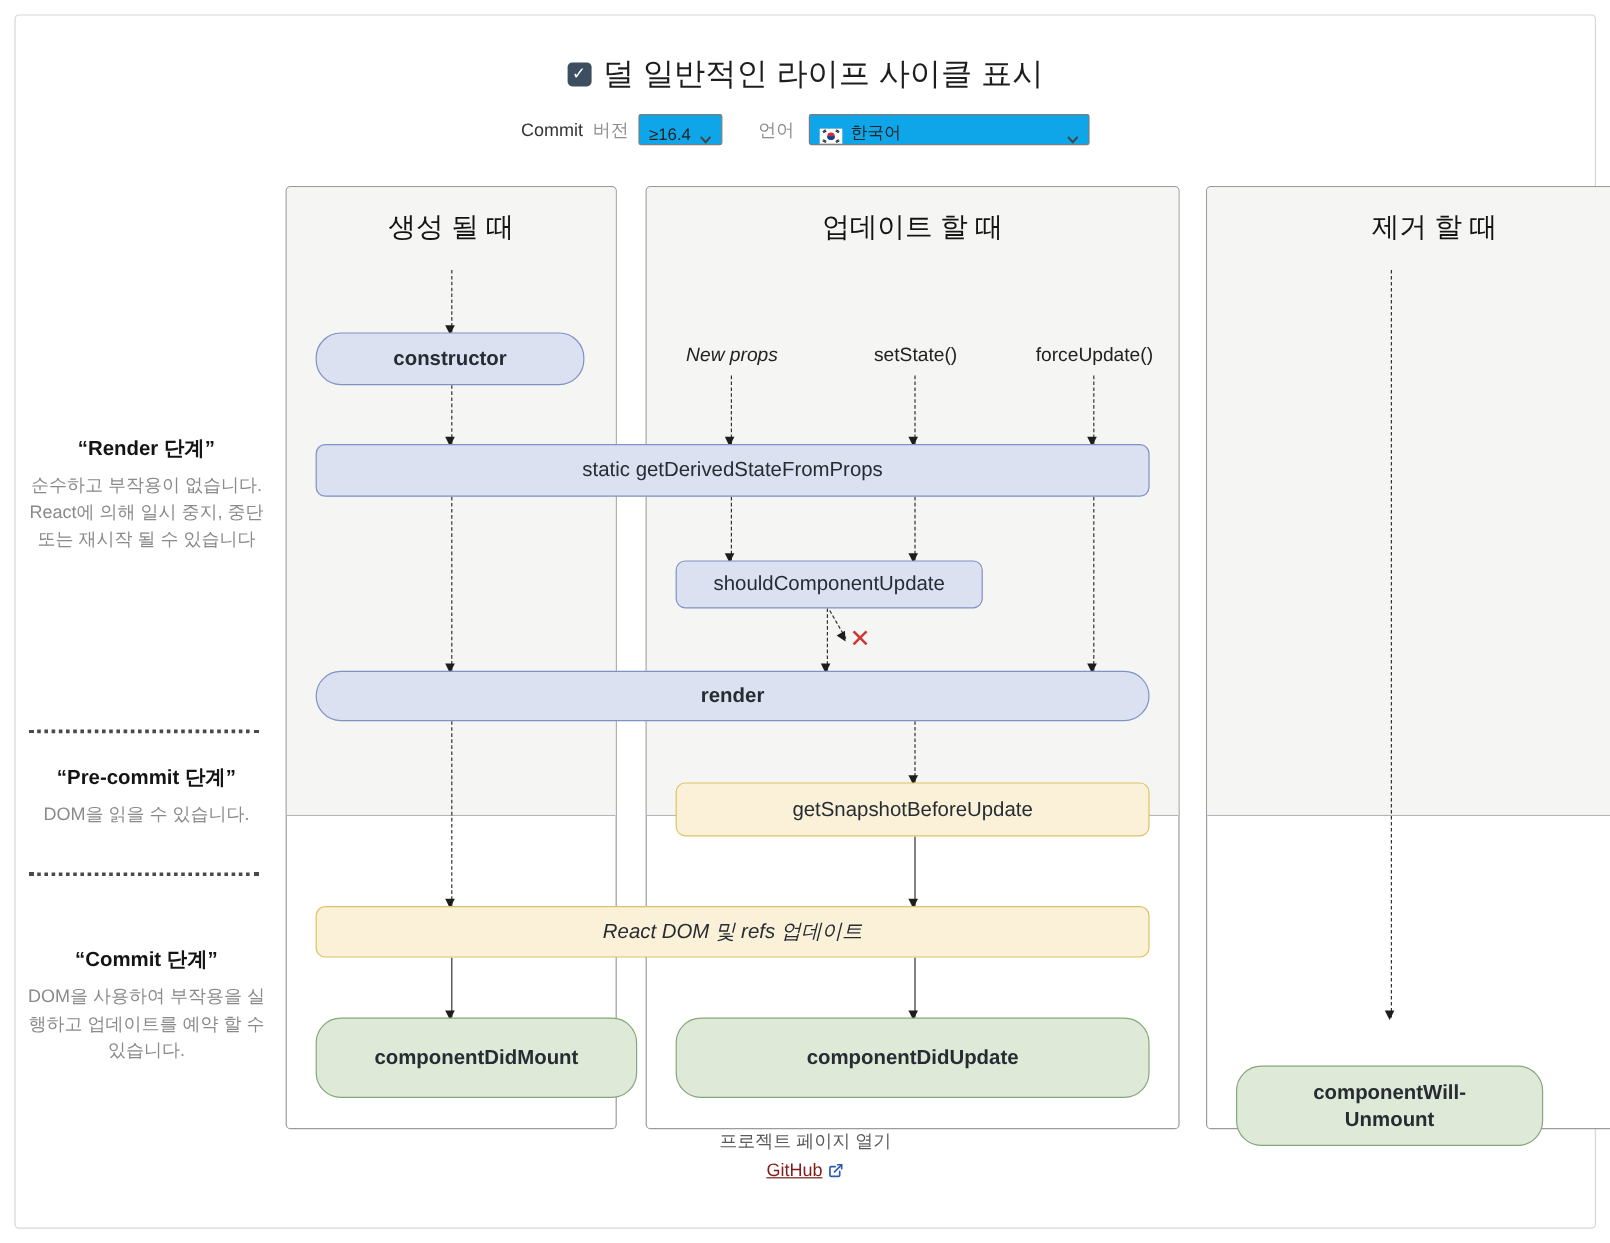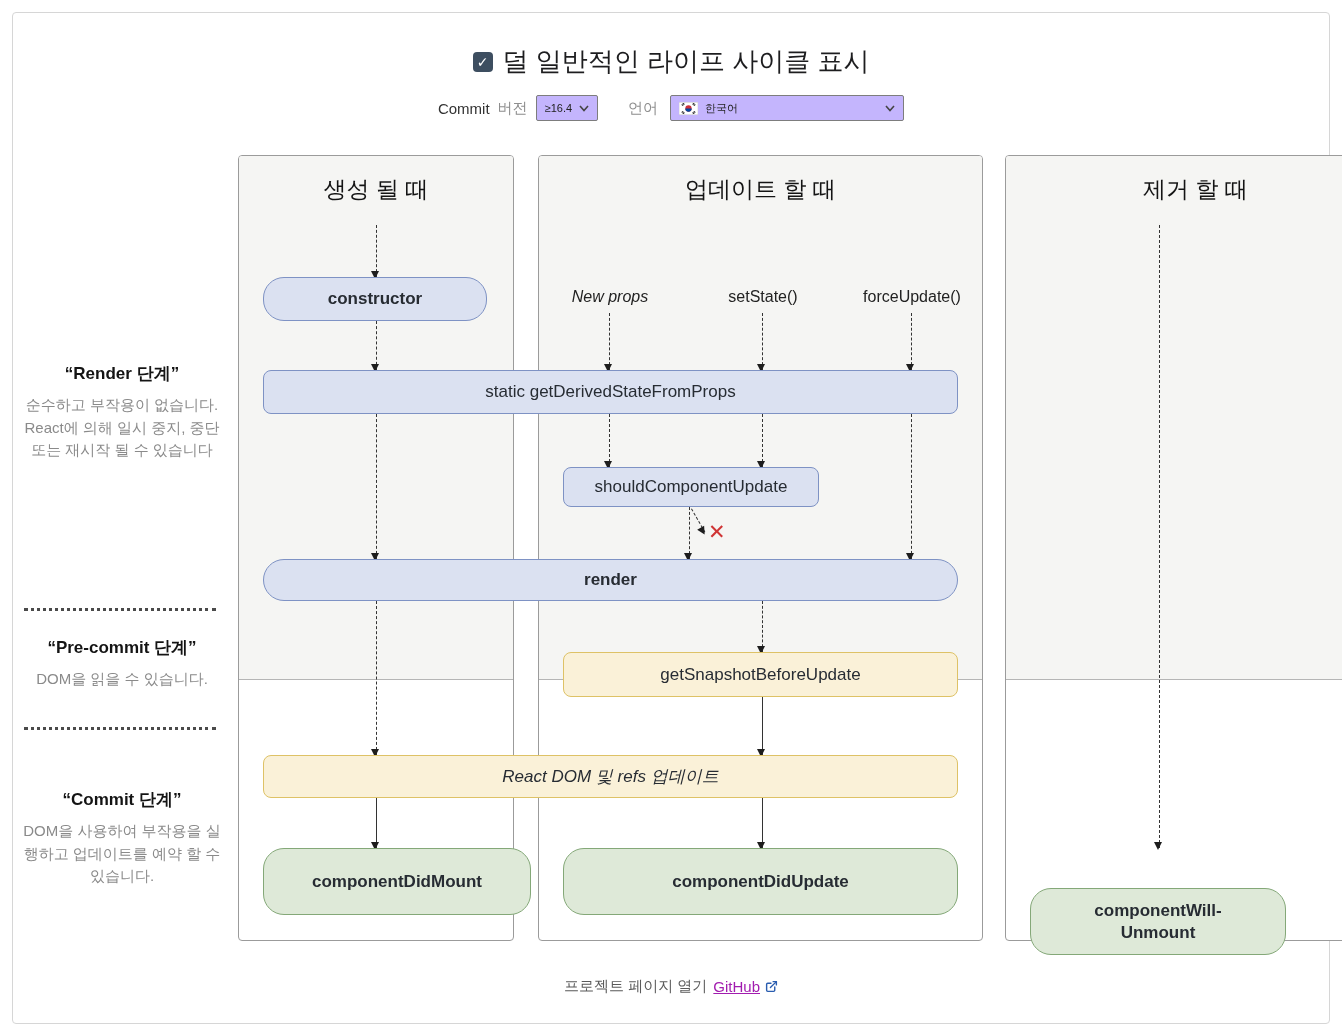--- a/index.html
+++ b/index.html
@@ -10,21 +10,21 @@
   .page-frame{position:absolute;left:12px;top:12px;right:12px;bottom:12px;border:1px solid #d6d6d6;border-radius:4px;}
 
   
   .title-row{position:absolute;left:0;top:44px;width:100%;display:flex;align-items:center;justify-content:center;gap:10px;}
   .checkbox{width:20px;height:20px;background:#3d4e60;border-radius:4px;display:flex;align-items:center;justify-content:center;color:#fff;font-size:14px;font-weight:bold;cursor:pointer;}
   .title-text{font-size:26px;color:#1d1d1f;}
 
   .controls-row{position:absolute;left:0;top:95px;width:100%;display:flex;align-items:center;justify-content:center;gap:8px;font-size:15px;}
   .lbl-dark{color:#333;}
   .lbl-gray{color:#8e8e8e;}
-  .select{border:1px solid #7d7d7d;border-radius:2px;background:#c4b5fd;height:26px;display:inline-flex;align-items:center;gap:7px;padding:0 8px;font-size:11px;color:#222;cursor:pointer;box-sizing:border-box;}
+  .select{border:1px solid #7d7d7d;border-radius:2px;background:#0ea5e9;height:26px;display:inline-flex;align-items:flex-end;gap:7px;padding:0 8px;font-size:14px;color:#222;cursor:pointer;box-sizing:border-box;}
   .select .chev{display:inline-block;}
   .select.lang{width:234px;margin-left:4px;}
   .select.lang .chev{margin-left:auto;}
   .gap{width:14px;}
 
   
   .panel{position:absolute;border:1px solid #9b9b9b;border-radius:4px;background:#fff;box-sizing:border-box;}
   .panel .phase-top{position:absolute;left:0;top:0;width:100%;height:523px;background:#f5f5f3;border-bottom:1px solid #b5b5b5;border-radius:3px 3px 0 0;}
   .panel-header{position:absolute;top:18px;left:0;width:100%;text-align:center;font-size:23px;font-weight:500;color:#141414;}
 
@@ -48,22 +48,22 @@
 
   
   .arrow{position:absolute;width:0;border-left:1.6px dashed #333;}
   .arrow.solid{border-left-style:solid;border-left-width:1.8px;}
   .arrow::after{content:'';position:absolute;bottom:-2px;left:-5.6px;width:0;height:0;
     border-left:4.8px solid transparent;border-right:4.8px solid transparent;border-top:8px solid #1d1d1d;}
   .arrow.diag{transform:rotate(-30deg);transform-origin:top left;}
   .x-mark{position:absolute;font-size:21px;font-weight:bold;color:#cf3434;}
 
   
-  .footer-row{position:absolute;left:0;top:977px;width:100%;display:flex;align-items:center;justify-content:center;gap:6px;font-size:15px;color:#5a5a5a;}
-  .footer-row a{color:#a21caf;text-decoration:underline;display:inline-flex;align-items:center;gap:5px;cursor:pointer;}
+  .footer-row{position:absolute;left:0;top:942px;width:100%;display:flex;align-items:center;justify-content:center;gap:6px;font-size:15px;color:#5a5a5a;flex-direction:column;}
+  .footer-row a{color:#7f1d1d;text-decoration:underline;display:inline-flex;align-items:center;gap:5px;cursor:pointer;}
 </style>
 </head>
 <body>
 
 <div id="canvas">
   <div class="page-frame"></div>
 
   <div class="title-row">
     <span class="checkbox">
       <span>✓</span>

